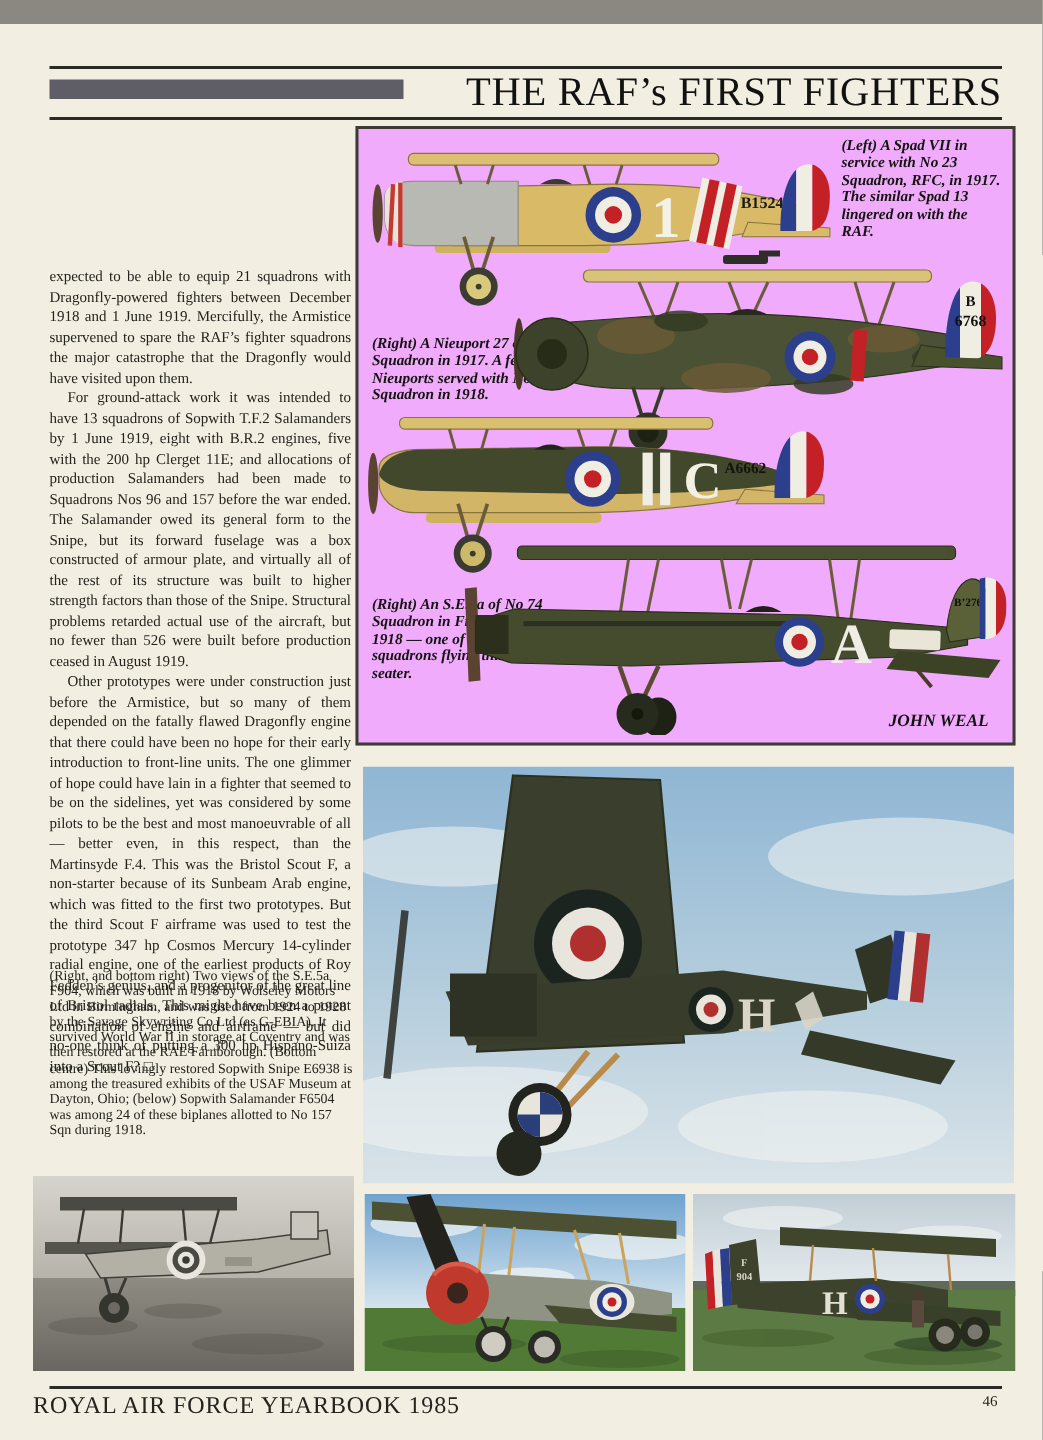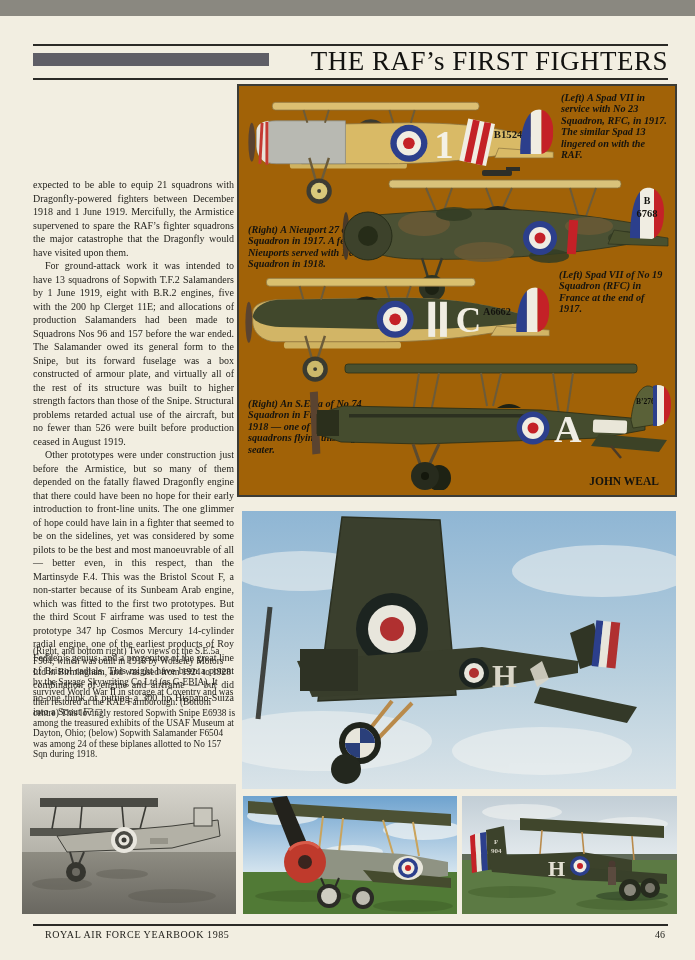--- a/index.html
+++ b/index.html
@@ -6,27 +6,27 @@
   html,body{background:#8a8880}
   .page{position:relative;width:695px;height:960px;margin:16px auto;background:#f2eee1;
         font-family:"Liberation Serif",serif;color:#1f1e1a;overflow:hidden}
   .hr{position:absolute;background:#2b2a26}
   .headbar{position:absolute;left:33px;top:37px;width:236px;height:13px;background:#5f5e66}
   .title{position:absolute;right:27px;top:30px;font-size:27px;letter-spacing:.5px;color:#121210;white-space:nowrap}
   .col{position:absolute;left:33px;top:162px;width:201px;font-size:10px;line-height:13.5px;text-align:justify;color:#24231e}
   .col p{text-align:justify}
   .col p + p{text-indent:12px}
   .note{position:absolute;left:33px;top:630px;width:204px;font-size:9.3px;line-height:10.3px;color:#24231e}
-  .panel{position:absolute;left:237px;top:68px;width:440px;height:413px;background:#a16207;border:2px solid #3c3b35}
+  .panel{position:absolute;left:237px;top:68px;width:440px;height:413px;background:#f0abfc;border:2px solid #3c3b35}
   .cap{position:absolute;font-weight:bold;font-style:italic;font-size:10.2px;line-height:11.4px;color:#14130f}
-  .credit{position:absolute;right:16px;bottom:8px;font-weight:bold;font-size:11.5px;color:#14130f}
+  .credit{position:absolute;right:16px;bottom:8px;font-weight:bold;font-style:italic;font-size:11.5px;color:#14130f}
   .ill,.photo{position:absolute}
   svg{display:block}
   svg text{font-family:"Liberation Serif",serif}
-  .imprint{position:absolute;left:45px;top:913px;font-size:10px;letter-spacing:.6px;color:#24231e}
+  .imprint{position:absolute;left:22px;top:913px;font-size:16px;letter-spacing:.6px;color:#24231e}
   .pageno{position:absolute;right:30px;top:913px;font-size:10px;color:#24231e}
 </style>
 </head>
 <body>
 
 <div class="page">
 
   <div class="hr" style="left:33px;top:28px;width:635px;height:2px"></div>
   <div class="headbar"></div>
   <div class="title">THE RAF’s FIRST FIGHTERS</div>
@@ -134,21 +134,20 @@
       <text x="313" y="40" font-size="10" font-weight="bold" fill="#14130f" text-anchor="middle">B</text>
       <text x="313" y="53" font-size="10.5" font-weight="bold" fill="#14130f" text-anchor="middle">6768</text>
       <g stroke="#3a3a2a" stroke-width="2.5">
           <line x1="88" y1="94" x2="96" y2="120"></line>
           <line x1="108" y1="94" x2="99" y2="120"></line>
         </g>
       <circle cx="98" cy="124" r="13" fill="#2e3322"></circle>
         <circle cx="98" cy="124" r="7" fill="#1c2113"></circle>
     </svg>
 
-    <div class="cap" style="left:320px;top:183px;width:110px">(Left) Spad VII of No 19 Squadron (RFC) in France at the end of 1917.</div>
 
     <svg class="ill" style="left:2px;top:186px" width="322" height="120" viewBox="0 0 330 120">
       <ellipse cx="8" cy="50" rx="3.5" ry="21" fill="#5a4330"></ellipse>
       <rect x="44" y="70" width="120" height="7" rx="3" fill="#cfb260"></rect>
       <path d="M12,40 C12,32 22,28 36,27 L160,25 C220,25 264,34 292,44 L292,54 C252,64 195,70 148,70 L36,70 C22,70 12,60 12,50 Z" fill="#d2b566" stroke="#8a7340" stroke-width="0.8"></path>
       <path d="M12,44 C14,34 24,28 38,27 L160,25 C222,25 266,34 292,44 L292,50 C250,56 190,58 140,57 L40,55 C24,54 14,50 12,44 Z" fill="#41482c"></path>
       <path d="M118,27 q11,-7 22,0 z" fill="#222418"></path>
       <rect x="26" y="5" width="214" height="8" rx="3.5" fill="#d9c070" stroke="#8a7340" stroke-width="0.8"></rect>
       <g stroke="#6b5b3a" stroke-width="2">
         <line x1="60" y1="13" x2="64" y2="27"></line>

